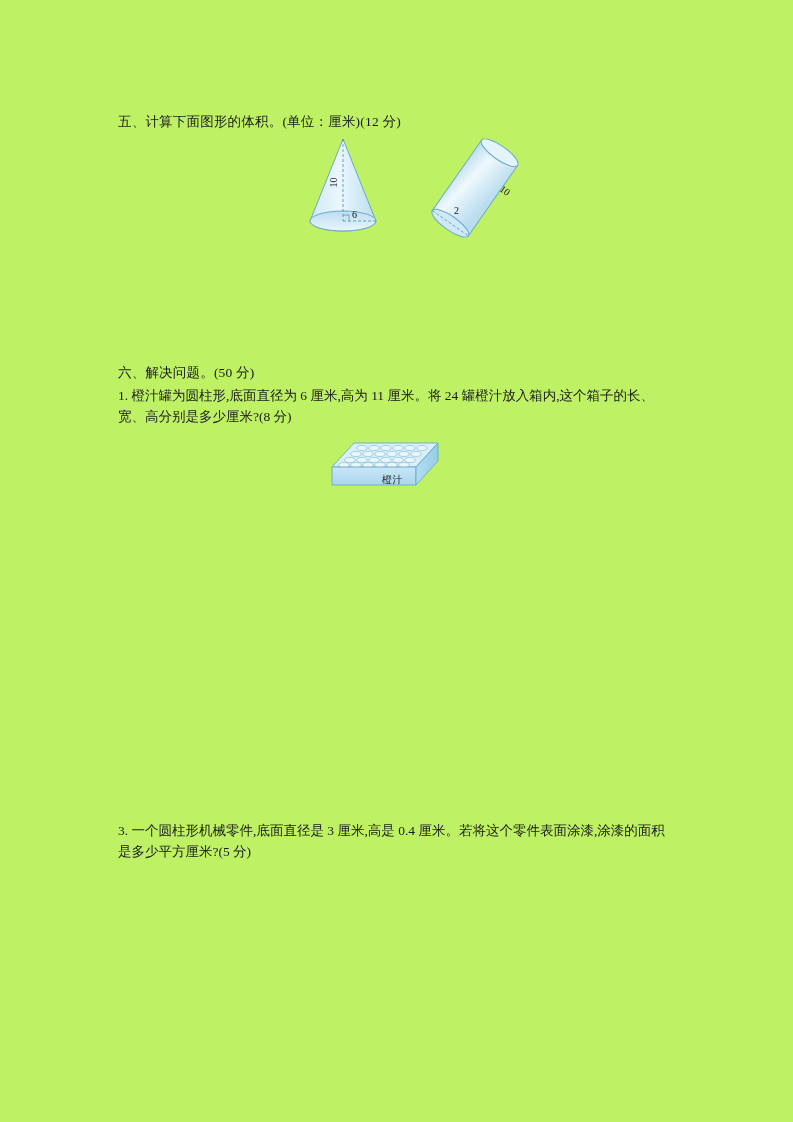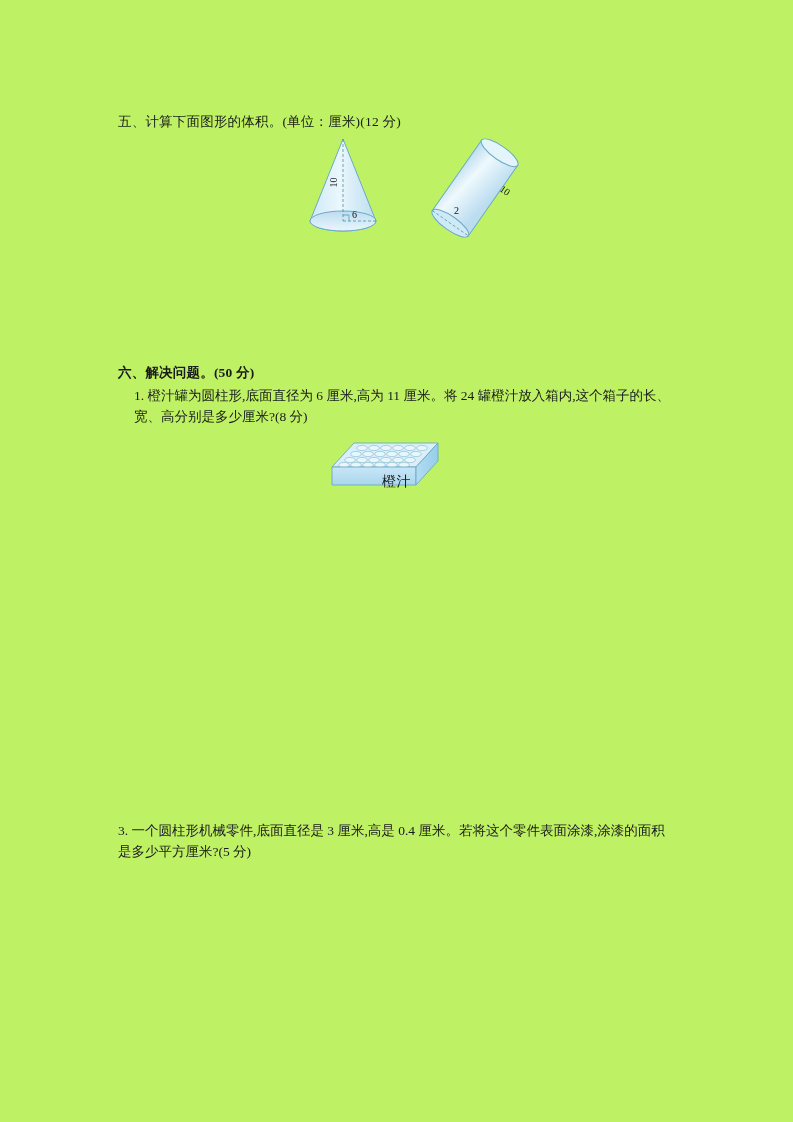--- a/index.html
+++ b/index.html
@@ -54,37 +54,37 @@
   }
   .dim-label {
     position: absolute;
     font-size: 10px;
     color: #111;
     font-family: "Liberation Serif", serif;
   }
   .rot90 { transform: rotate(-90deg); }
 
   
-  #sec6-head { left: 118px; top: 364px; font-weight: bold; }
-  #q1 { left: 118px; top: 385px; width: 560px; margin-left: 16px; }
+  #sec6-head { left: 118px; top: 364px; }
+  #q1 { left: 118px; top: 385px; width: 560px; }
   #q2 { left: 118px; top: 605px; width: 560px; }
   #q3 { left: 118px; top: 820px; width: 560px; }
 
   #box-wrap {
     position: absolute;
     left: 330px;
     top: 437px;
     width: 130px;
     height: 62px;
   }
   #box-label {
     position: absolute;
     left: 382px;
     top: 473px;
-    font-size: 14px;
+    font-size: 10px;
     color: #1a1a1a;
     letter-spacing: 0.5px;
   }
   svg { display: block; overflow: visible; }
 </style>
 </head>
 <body>
 
 <div class="page">
 

